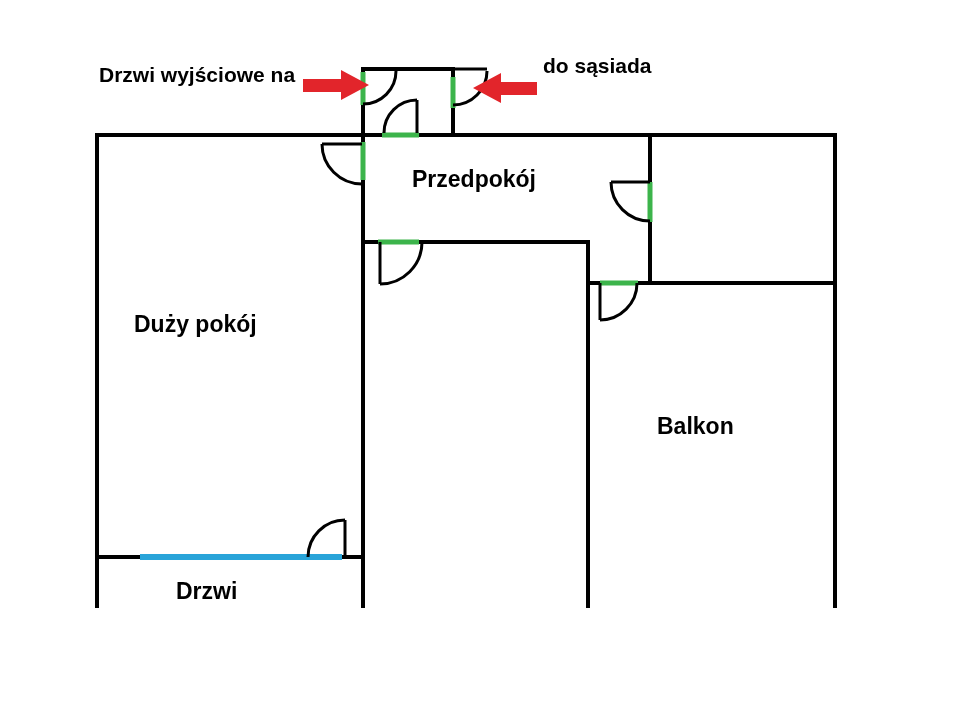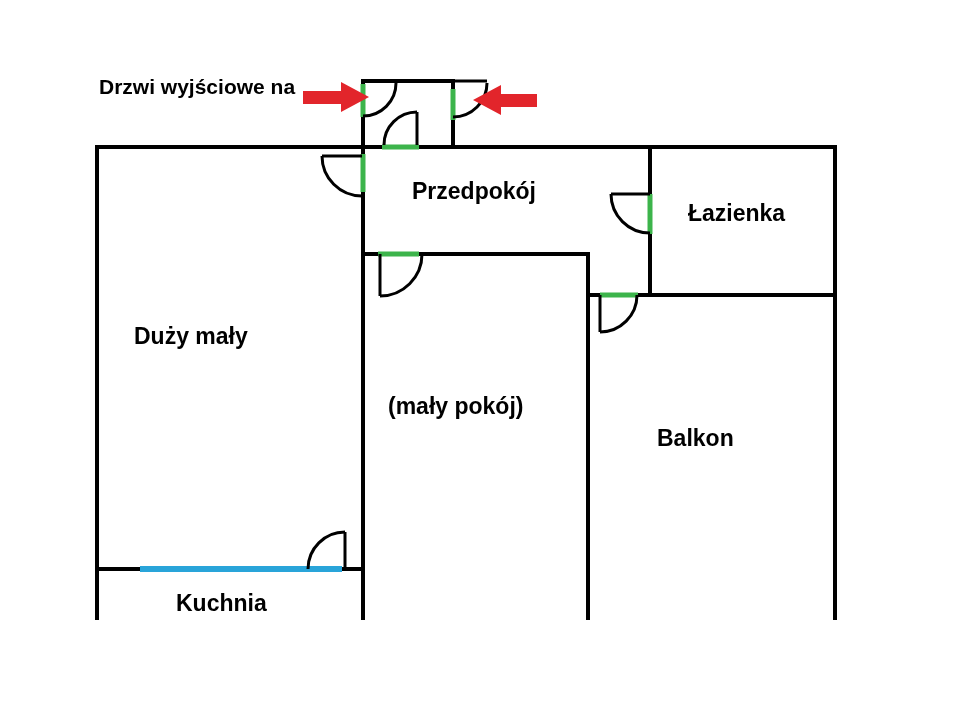--- a/index.html
+++ b/index.html
@@ -3,21 +3,20 @@
 <meta charset="utf-8">
 <style>
   html, body { margin: 0; padding: 0; background: #ffffff; }
   #stage {
     position: relative;
     width: 960px;
     height: 608px;
     background: #ffffff;
     overflow: hidden;
     font-family: "Liberation Sans", sans-serif;
-    margin-top: 12px;
   }
   #plan-svg { position: absolute; left: 0; top: 0; }
 
   .wall    { stroke: var(--wall, #000); stroke-width: 4; fill: none; }
   .opening { stroke: var(--door-opening, #3cb44b); stroke-width: 5; fill: none; }
   .window  { stroke: var(--window, #29a4d9); stroke-width: 6; fill: none; }
   .door    { stroke: var(--wall, #000); stroke-width: 3; fill: none; }
   .arrow   { fill: var(--arrow, #e2252b); stroke: none; }
 
   .label {
@@ -136,34 +135,33 @@
       <polygon class="arrow" points="303,79 341,79 341,70 369,85 341,100 341,92 303,92"></polygon>
       <polygon class="arrow" points="537,82 501,82 501,73 473,88 501,103 501,95 537,95"></polygon>
     </g>
   </svg>
 
   <div class="label note-label" style="left:99px; top:63px;">
     <div>Drzwi wyjściowe na</div>
   </div>
 
   <div class="label note-label" style="left:543px; top:54px;">
+    <div>do sąsiada</div>
   </div>
 
   <div class="label room-label" style="left:412px; top:165px;text-align:right;">Przedpokój</div>
 
-  <div class="label room-label" style="left:688px; top:187px;">Łazienka</div>
 
-  <div class="label room-label" style="left:134px; top:310px;">Duży mały</div>
+  <div class="label room-label" style="left:134px; top:310px;">Duży pokój</div>
 
   <div class="label room-label" style="left:388px; top:380px;">
-    <div>(mały pokój)</div>
   </div>
 
   <div class="label room-label" style="left:657px; top:412px;">Balkon</div>
 
-  <div class="label room-label" style="left:176px; top:577px;">Kuchnia</div>
+  <div class="label room-label" style="left:176px; top:577px;">Drzwi</div>
 
   <div class="watermark">
     <span class="watermark-text">Sprzedajemy</span>
     <span class="watermark-badge">.pl</span>
   </div>
 
 </div>
 
 </body></html>

